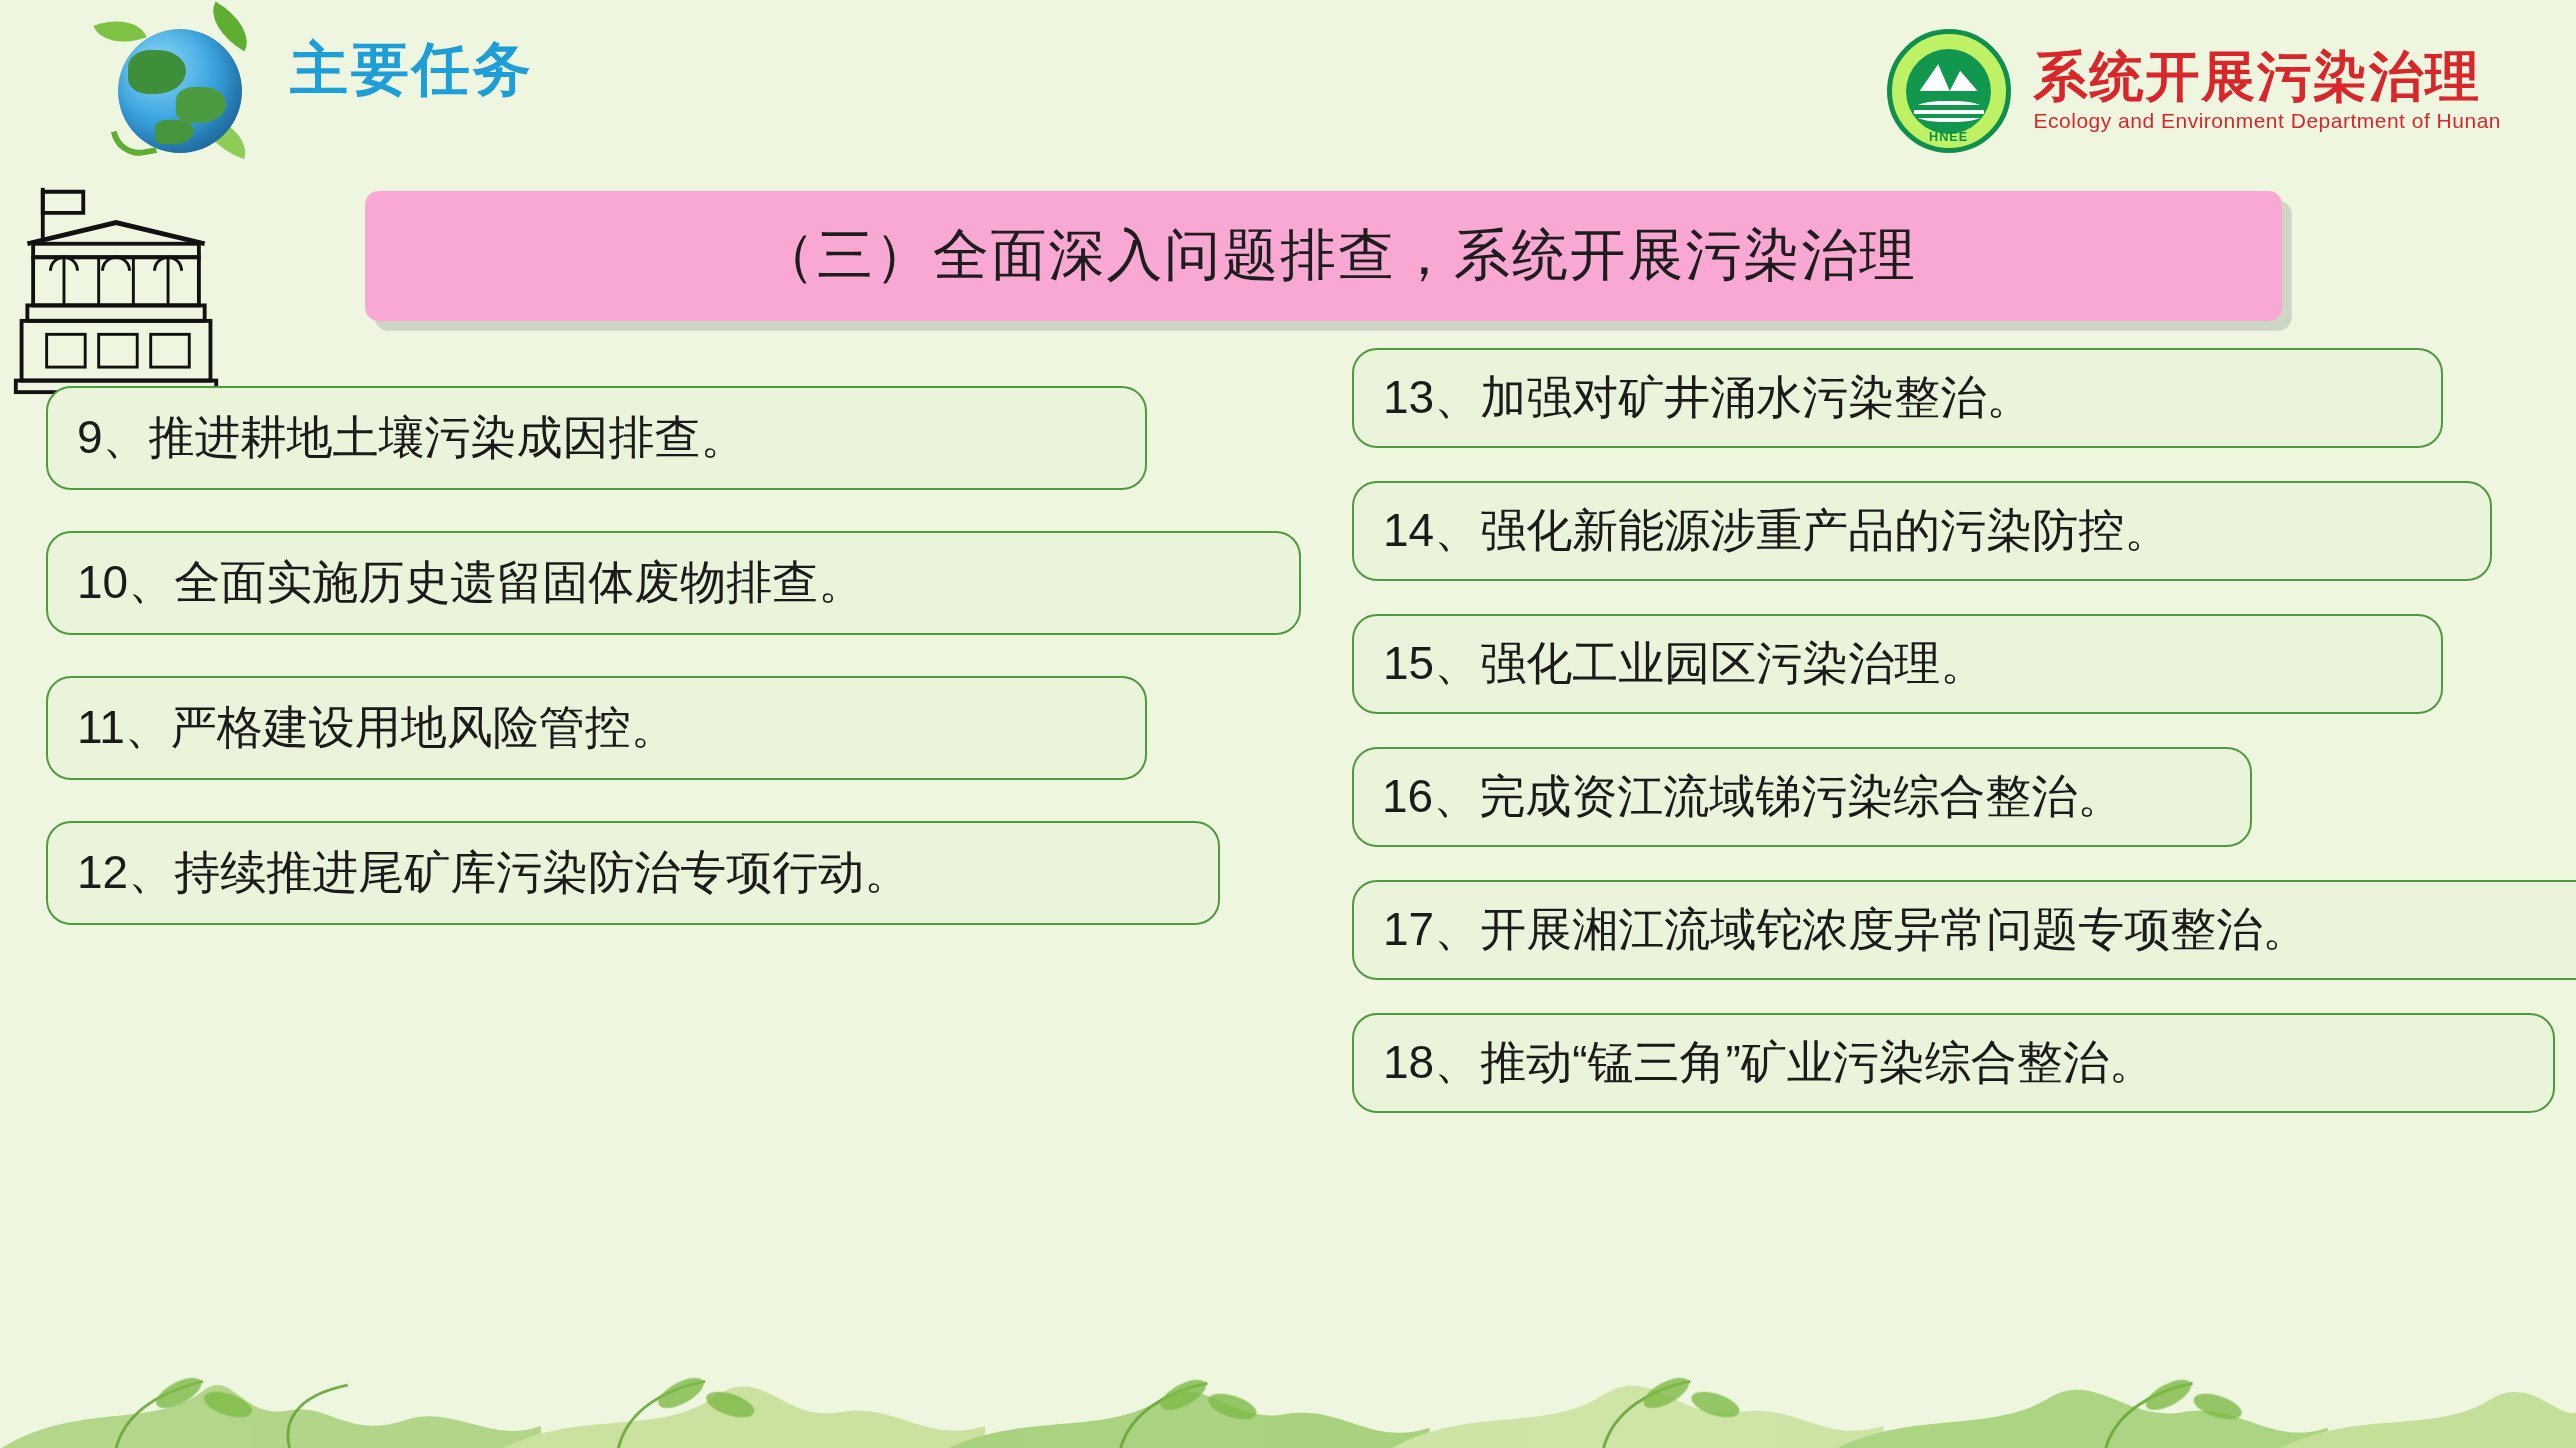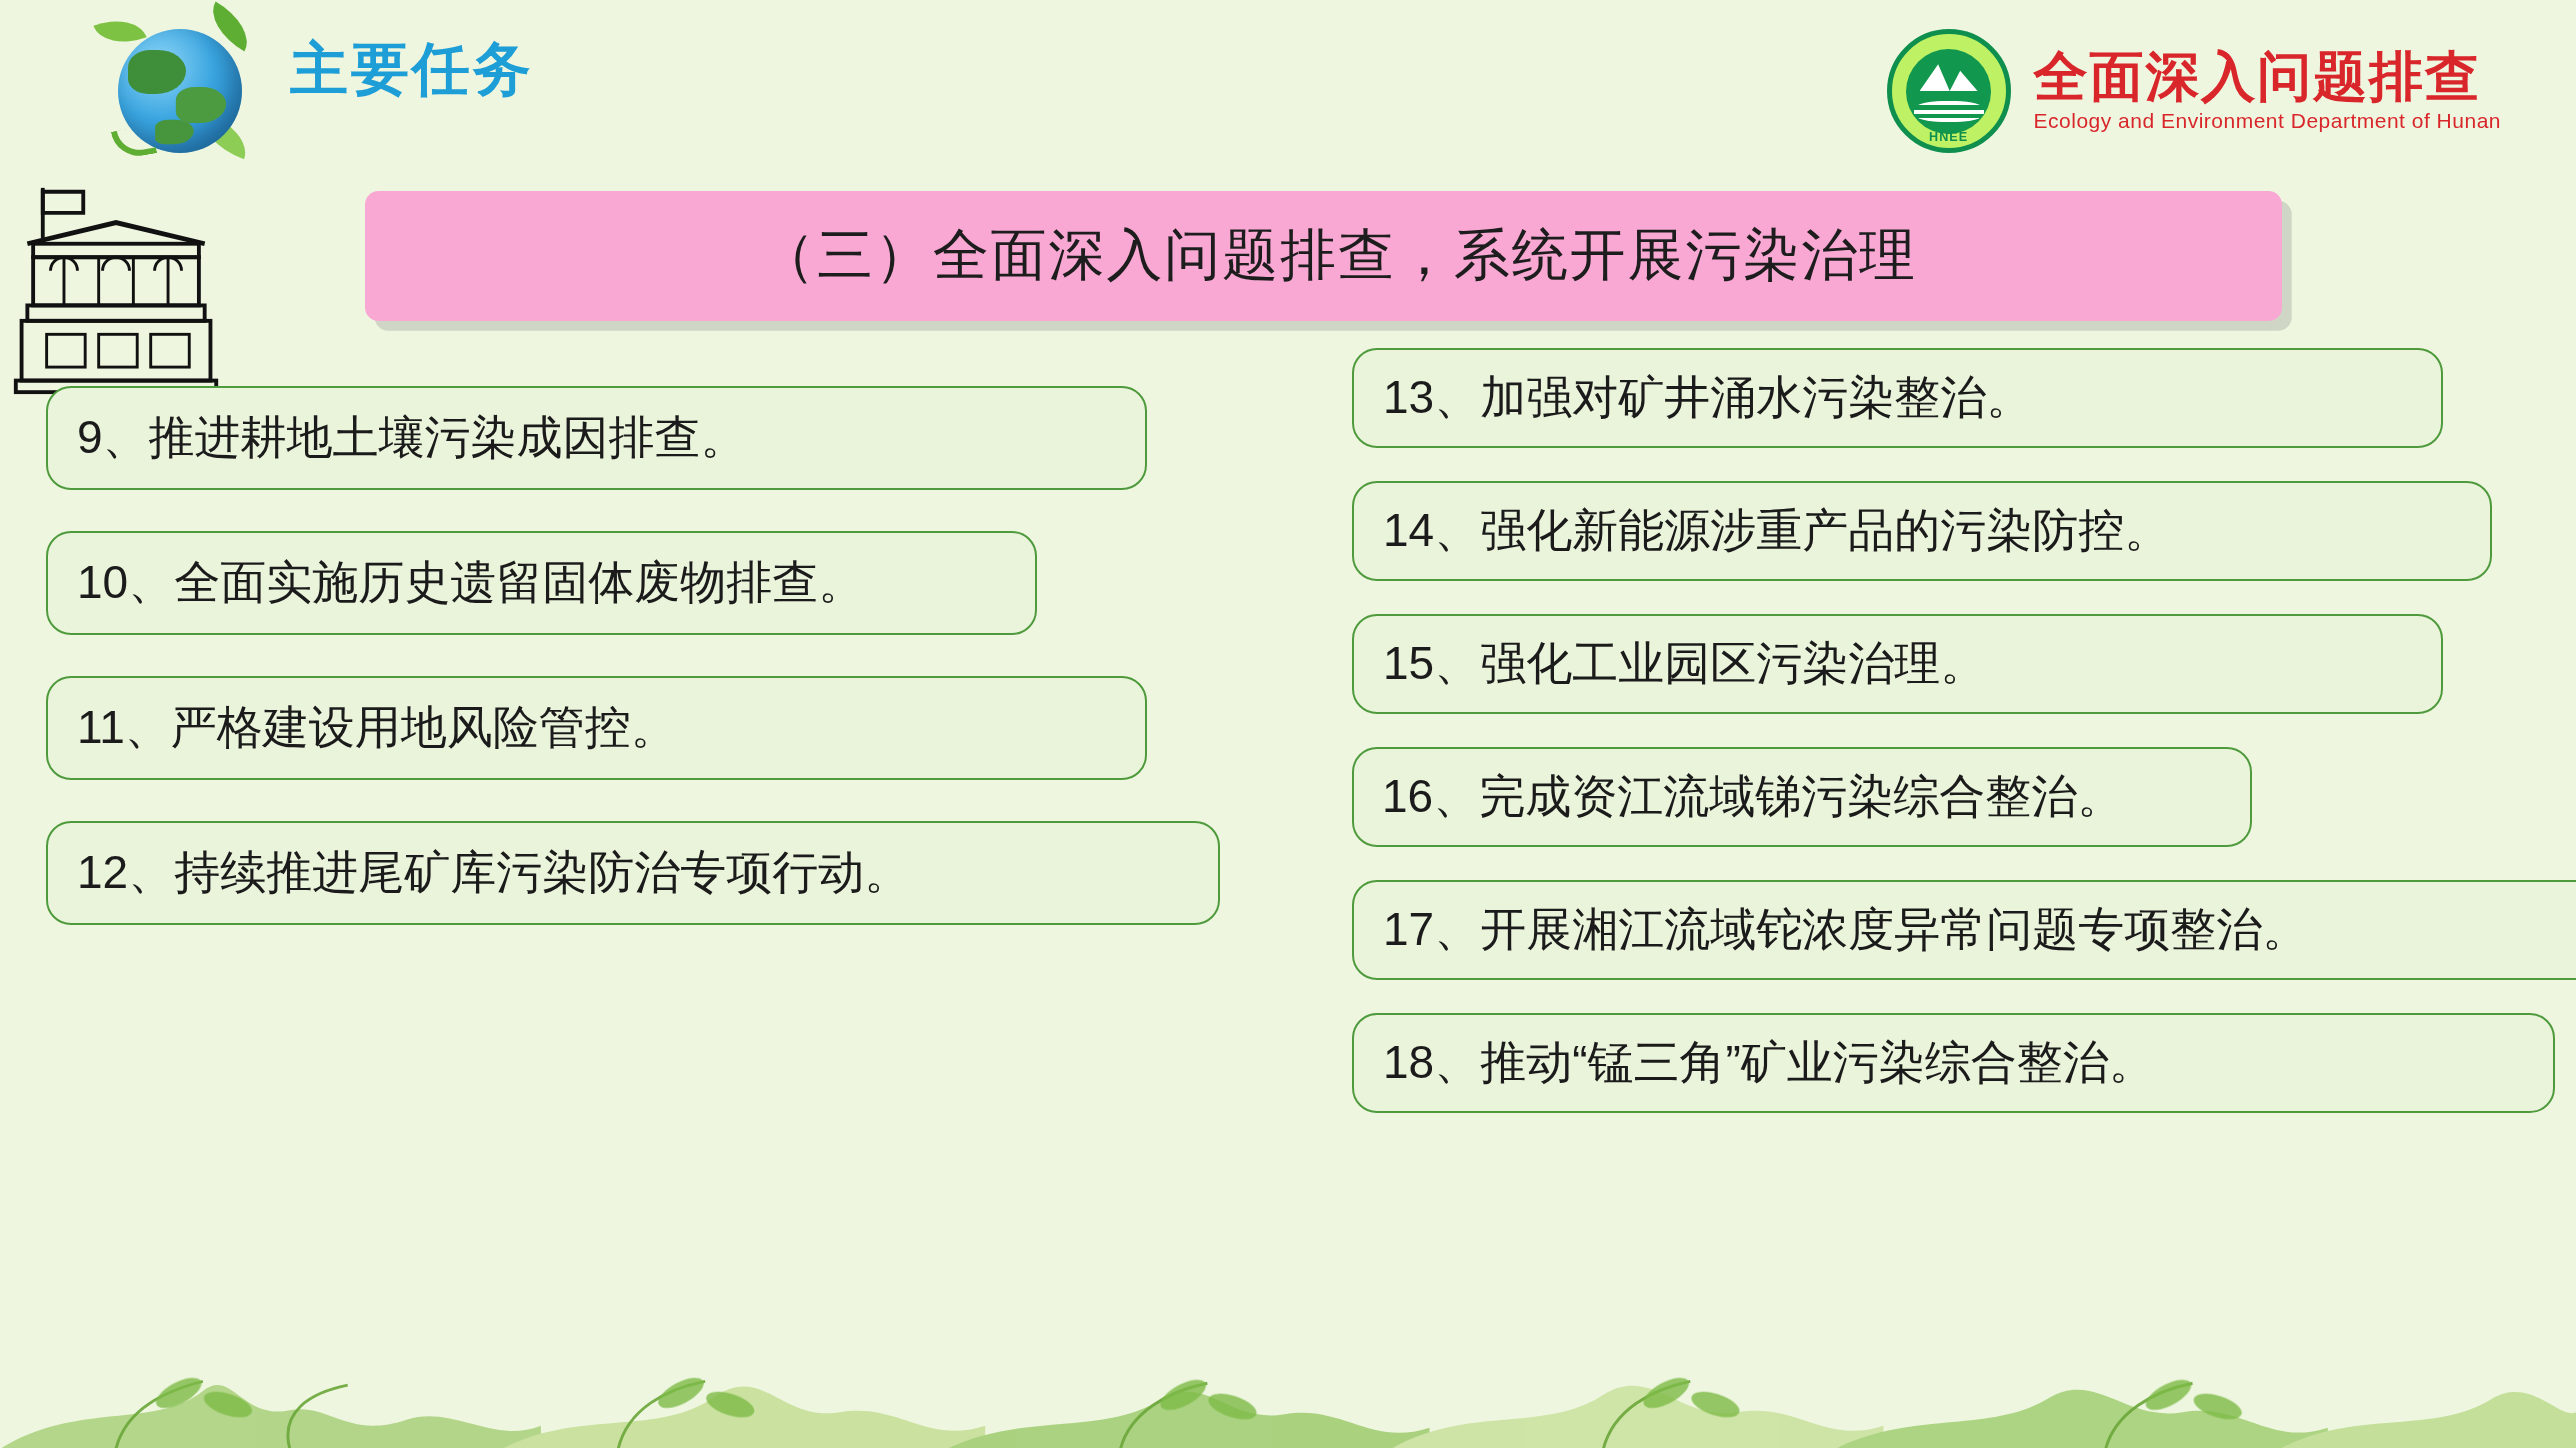--- a/index.html
+++ b/index.html
@@ -187,21 +187,21 @@
     display: flex;
     align-items: center;
     padding: 0 29px;
     white-space: nowrap;
   }
   .col-left .item { height: 104px; margin-bottom: 41px; }
   .col-right .item { height: 100px; margin-bottom: 33px; }
 
   .w1 { width: 1246px; }
   .w2 { width: 1101px; }
-  .w3 { width: 991px; }
+  .w3 { width: 1255px; }
   .w4 { width: 1101px; }
   .w5 { width: 1174px; }
 
   .r1 { width: 1091px; }
   .r2 { width: 1140px; }
   .r3 { width: 1091px; }
   .r4 { width: 900px; padding-left: 28px; }
   .r5 { width: 1256px; }
   .r6 { width: 1203px; }
 
@@ -230,21 +230,21 @@
   </div>
 
   <div class="header-title">主要任务</div>
 
   <div class="logo-block">
     <div class="logo-emblem">
       <div class="inner"></div>
       <div class="hnee">HNEE</div>
     </div>
     <div class="logo-text">
-      <div class="logo-cn">全面深入问题排查</div>
+      <div class="logo-cn">系统开展污染治理</div>
       <div class="logo-en">Ecology and Environment Department of Hunan</div>
     </div>
   </div>
 </div>
 
 <div class="building">
   <svg viewBox="0 0 225 220" fill="none" stroke="#111" stroke-width="4">
     <line x1="36" y1="4" x2="36" y2="56"></line>
     <path d="M36 8 L78 8 L78 30 L36 30 Z" stroke-width="4"></path>
     <path d="M20 62 L112 40 L204 62" stroke-width="5"></path>

